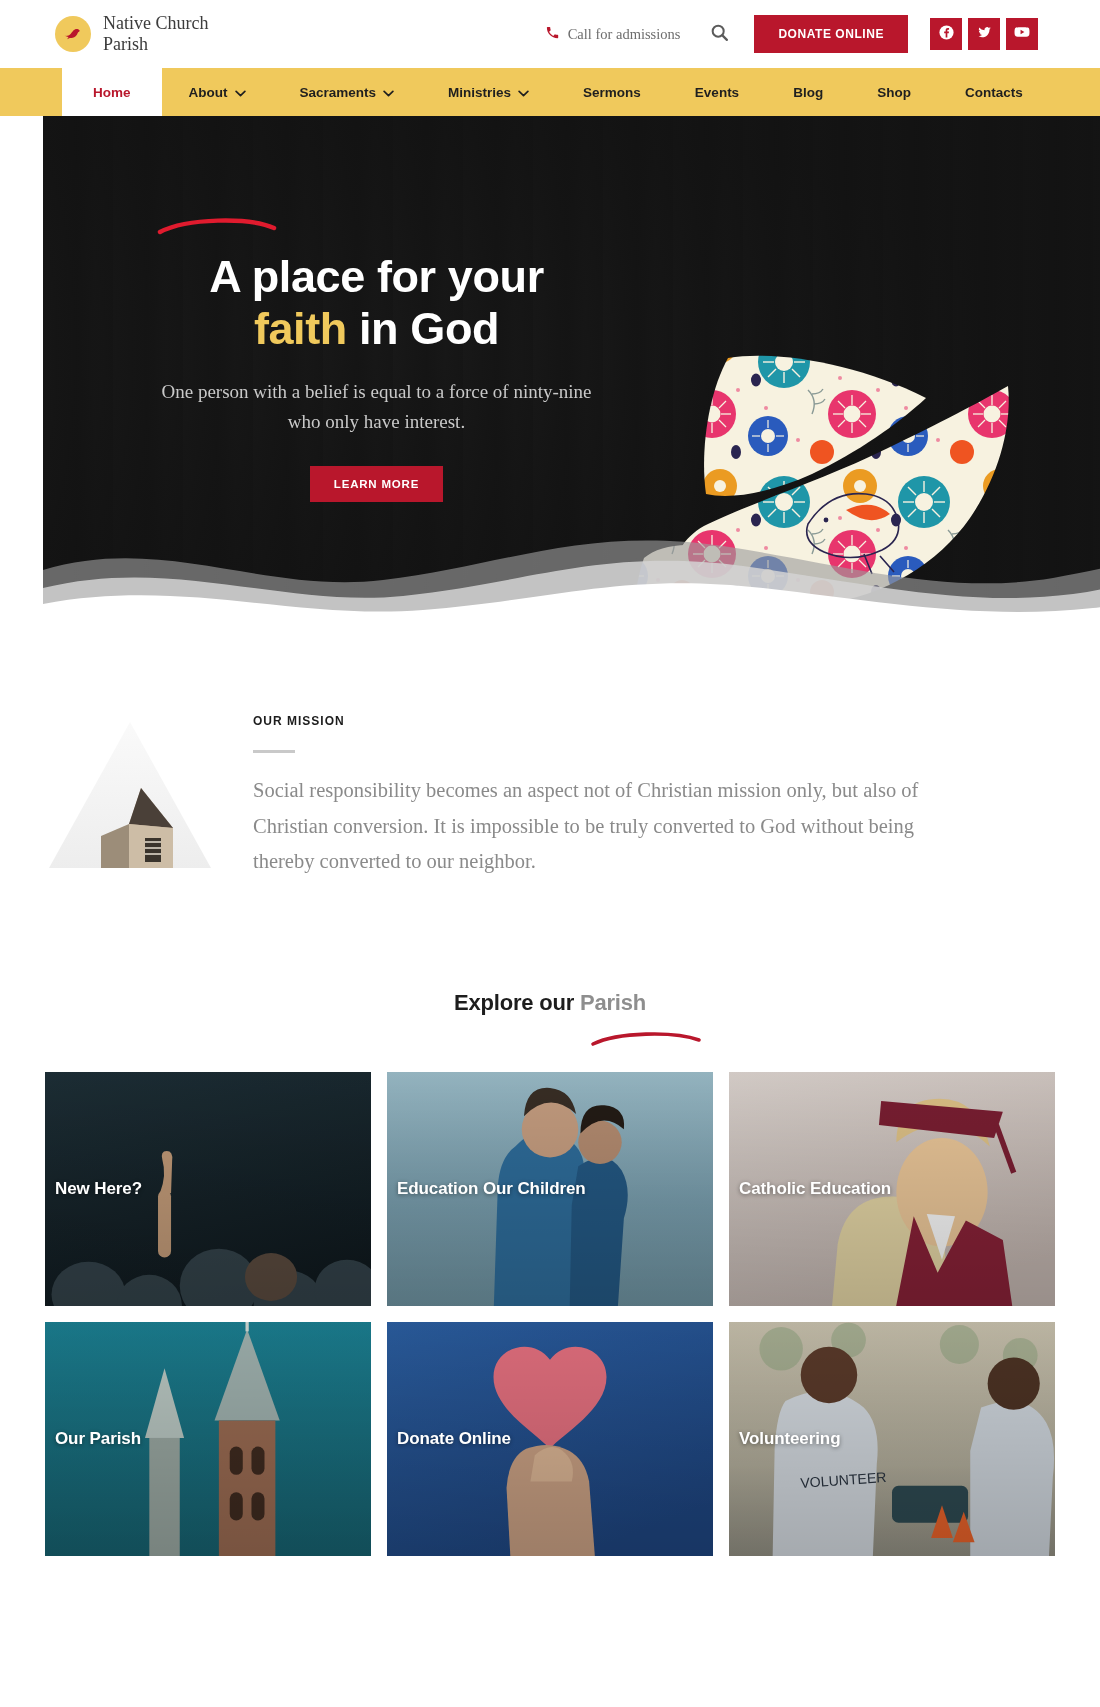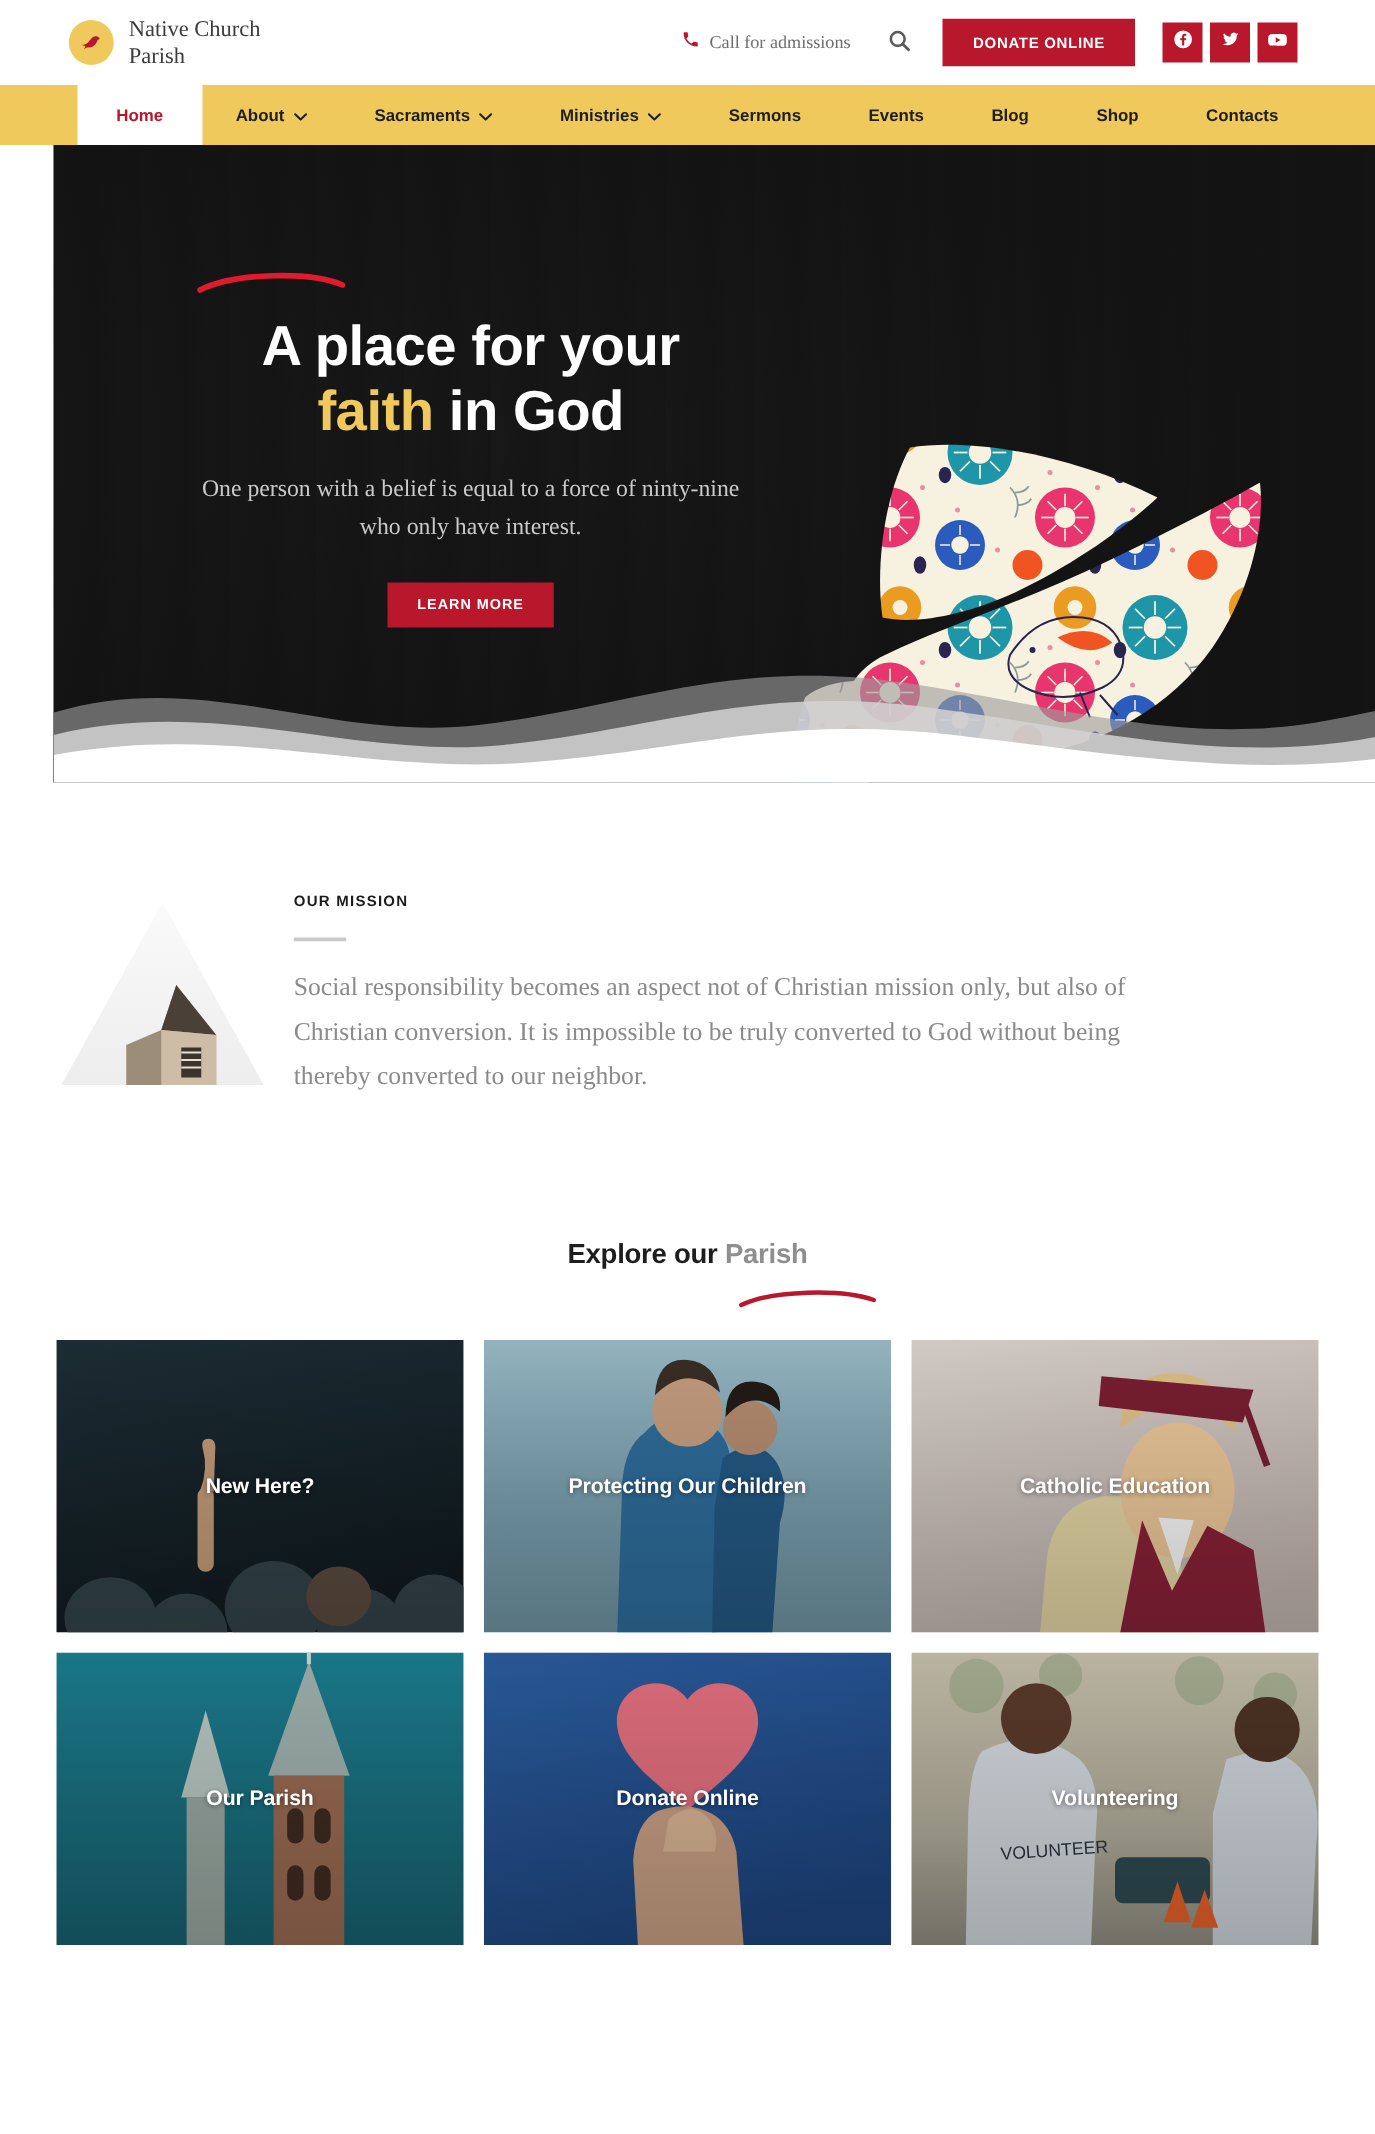--- a/index.html
+++ b/index.html
@@ -114,21 +114,21 @@
   }
   .dove-wrap {
     position: absolute; right: 72px; top: 212px; width: 420px; height: 360px;
     z-index: 2;
   }
   .waves { position: absolute; left: 0; bottom: -2px; width: 1100px; z-index: 4; }
 
   
   .mission {
     width: 1010px; margin: 0 auto; padding: 88px 0 110px;
-    display: flex; gap: 0; position: relative;
+    display: flex; gap: 18px; position: relative;
   }
   .mission-art { width: 170px; flex: none; position: relative; height: 150px; margin-top: 6px;}
   .mission-body { flex: 1; padding-left: 20px; }
   .mission-kicker {
     font-size: 12px; font-weight: bold; letter-spacing: 1px; color: #1c1c1c;
   }
   .mission-rule { width: 42px; height: 3px; background: #c9c9c9; margin: 22px 0 20px; }
   .mission-text {
     font-family: "Liberation Serif", serif;
     font-size: 20.5px; line-height: 1.74; color: #8a8a8a; max-width: 720px;
@@ -149,21 +149,21 @@
     margin-top: 56px;
     display: grid; grid-template-columns: repeat(3, 1fr);
     gap: 16px;
   }
   .card {
     position: relative; height: 234px; overflow: hidden; cursor: pointer;
   }
   .card-label {
     position: absolute; left: 0; right: 0; top: 50%;
     transform: translateY(-50%);
-    text-align: center; color: #ffffff;
+    color: #ffffff;
     font-size: 17px; font-weight: bold; letter-spacing: -.1px;
     text-shadow: 0 1px 4px rgba(0,0,0,.45);
     padding: 0 10px; z-index: 3;
   }
   .card-img { position: absolute; inset: 0; }
   .card-shade {
     position: absolute; inset: 0; z-index: 2;
     background: linear-gradient(180deg, rgba(0,0,0,.06), rgba(0,0,0,.22));
   }
 </style>
@@ -474,21 +474,21 @@
               </defs>
               <rect width="300" height="234" fill="url(#g2)"></rect>
               <path d="M118 78 q24 -26 50 -6 q18 14 12 40 l-10 122 l-72 0 l4 -120 q2 -26 16 -36z" fill="#2f6f9e"></path>
               <circle cx="150" cy="62" r="26" fill="#caa183"></circle>
               <path d="M126 50 q24 -24 48 -2 q-4 -22 -24 -24 q-22 -2 -24 26z" fill="#3a2f26"></path>
               <path d="M176 96 q26 -18 40 4 q10 18 2 44 l-6 88 l-44 0 l2 -100z" fill="#245a86"></path>
               <circle cx="196" cy="74" r="20" fill="#b88f73"></circle>
               <path d="M178 66 q20 -22 40 -4 q2 -20 -18 -22 q-22 -2 -22 26z" fill="#241c16"></path>
             </svg></div>
           <div class="card-shade"></div>
-          <div class="card-label">Protecting Our Children</div>
+          <div class="card-label">Education Our Children</div>
         </div>
         <div class="card">
           <div class="card-img"><svg viewBox="0 0 300 234" width="100%" height="100%" preserveAspectRatio="xMidYMid slice" aria-hidden="true">
               <defs>
                 <linearGradient id="g3" x1="0" y1="0" x2="0.4" y2="1">
                   <stop offset="0%" stop-color="#dfd7d2"></stop>
                   <stop offset="100%" stop-color="#c4b7b1"></stop>
                 </linearGradient>
               </defs>
               <rect width="300" height="234" fill="url(#g3)"></rect>

